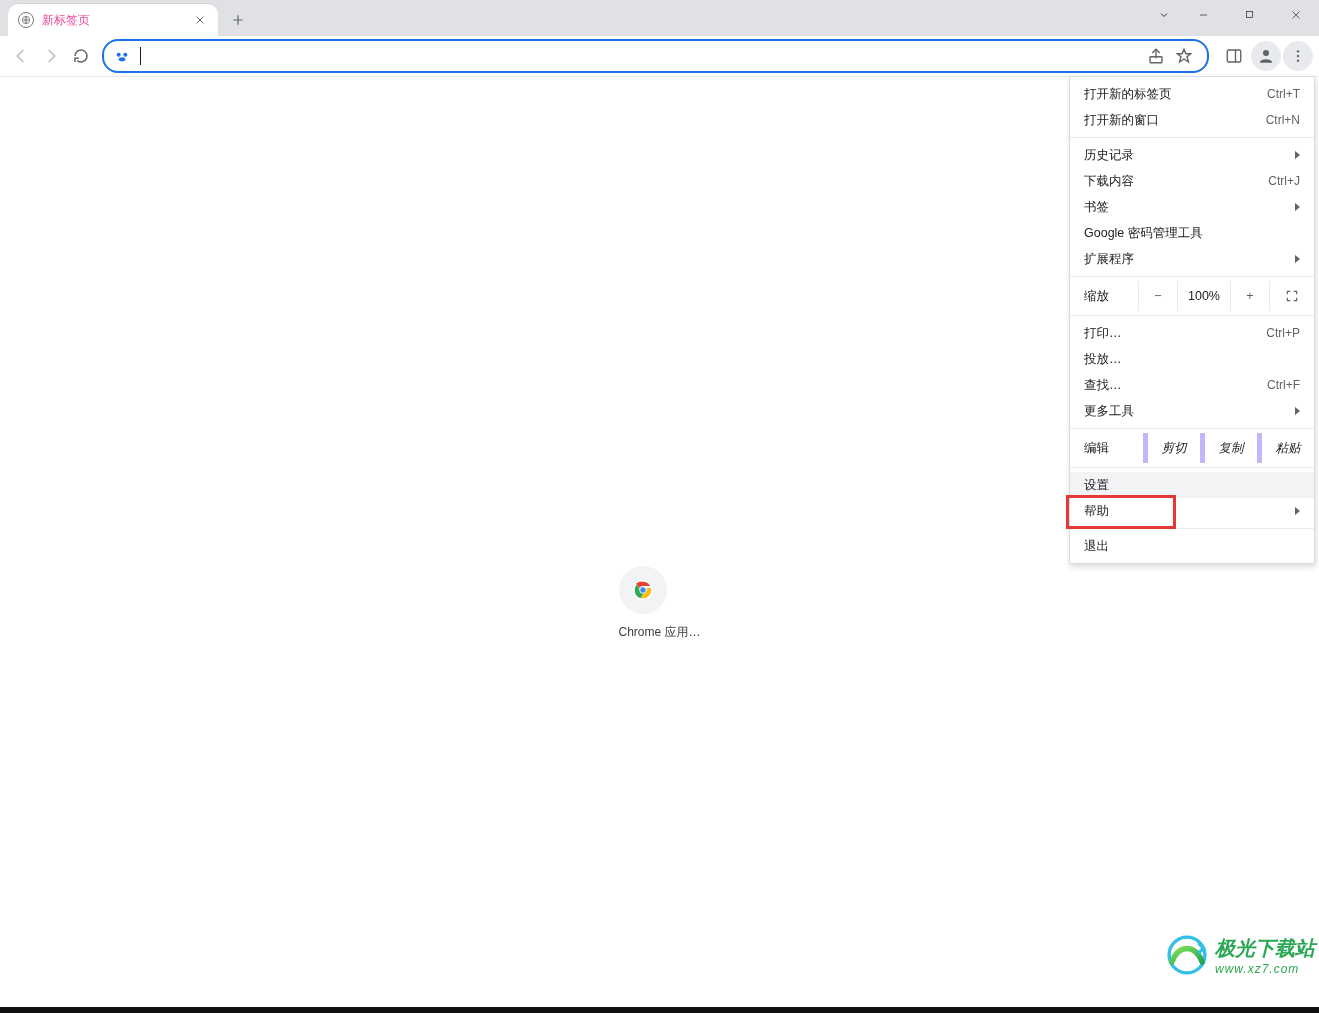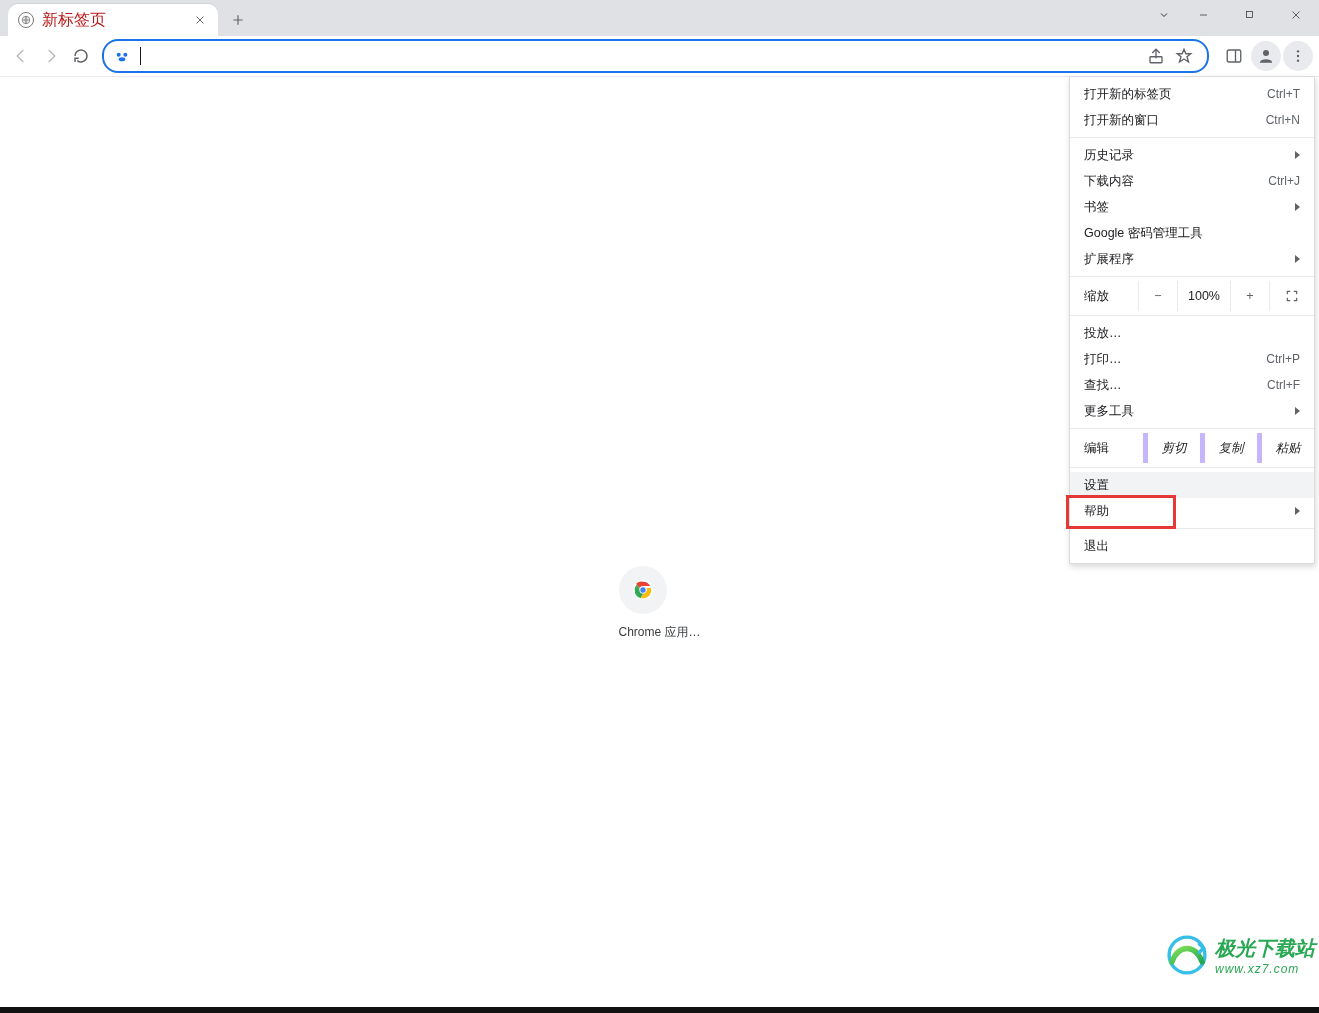--- a/index.html
+++ b/index.html
@@ -41,21 +41,21 @@
   }
   .tab .favicon {
     width: 16px; height: 16px;
     border-radius: 50%;
     border: 1.5px solid #777;
     display: flex; align-items: center; justify-content: center;
     margin-right: 8px;
     box-sizing: border-box;
   }
   .tab .favicon svg { width: 10px; height: 10px; }
-  .tab .title { flex: 1; font-size: 16px; color: #b91c1c; }
+  .tab .title { flex: 1; font-size: 12px; color: #ec4899; }
   .tab .close {
     width: 16px; height: 16px;
     display: flex; align-items: center; justify-content: center;
     color: #5f6368; cursor: pointer;
   }
   .newtab-btn {
     width: 28px; height: 28px;
     display: flex; align-items: center; justify-content: center;
     margin-left: 6px; margin-bottom: 2px;
     color: #5f6368; cursor: pointer;
@@ -417,25 +417,25 @@
     <span class="zseg value">100%</span>
     <span class="zseg">+</span>
     <span class="zseg full">
       <svg viewBox="0 0 24 24" width="14" height="14" fill="none" stroke="#5f6368" stroke-width="2">
         <path d="M4 9V4h5M20 9V4h-5M4 15v5h5M20 15v5h-5"></path>
       </svg>
     </span>
   </div>
   <div class="sep"></div>
   <div class="row">
-    <span class="label">投放…</span>
-  </div>
-  <div class="row">
     <span class="label">打印…</span>
     <span class="shortcut">Ctrl+P</span>
+  </div>
+  <div class="row">
+    <span class="label">投放…</span>
   </div>
   <div class="row">
     <span class="label">查找…</span>
     <span class="shortcut">Ctrl+F</span>
   </div>
   <div class="row">
     <span class="label">更多工具</span>
     <span class="arrow"></span>
   </div>
   <div class="sep"></div>

